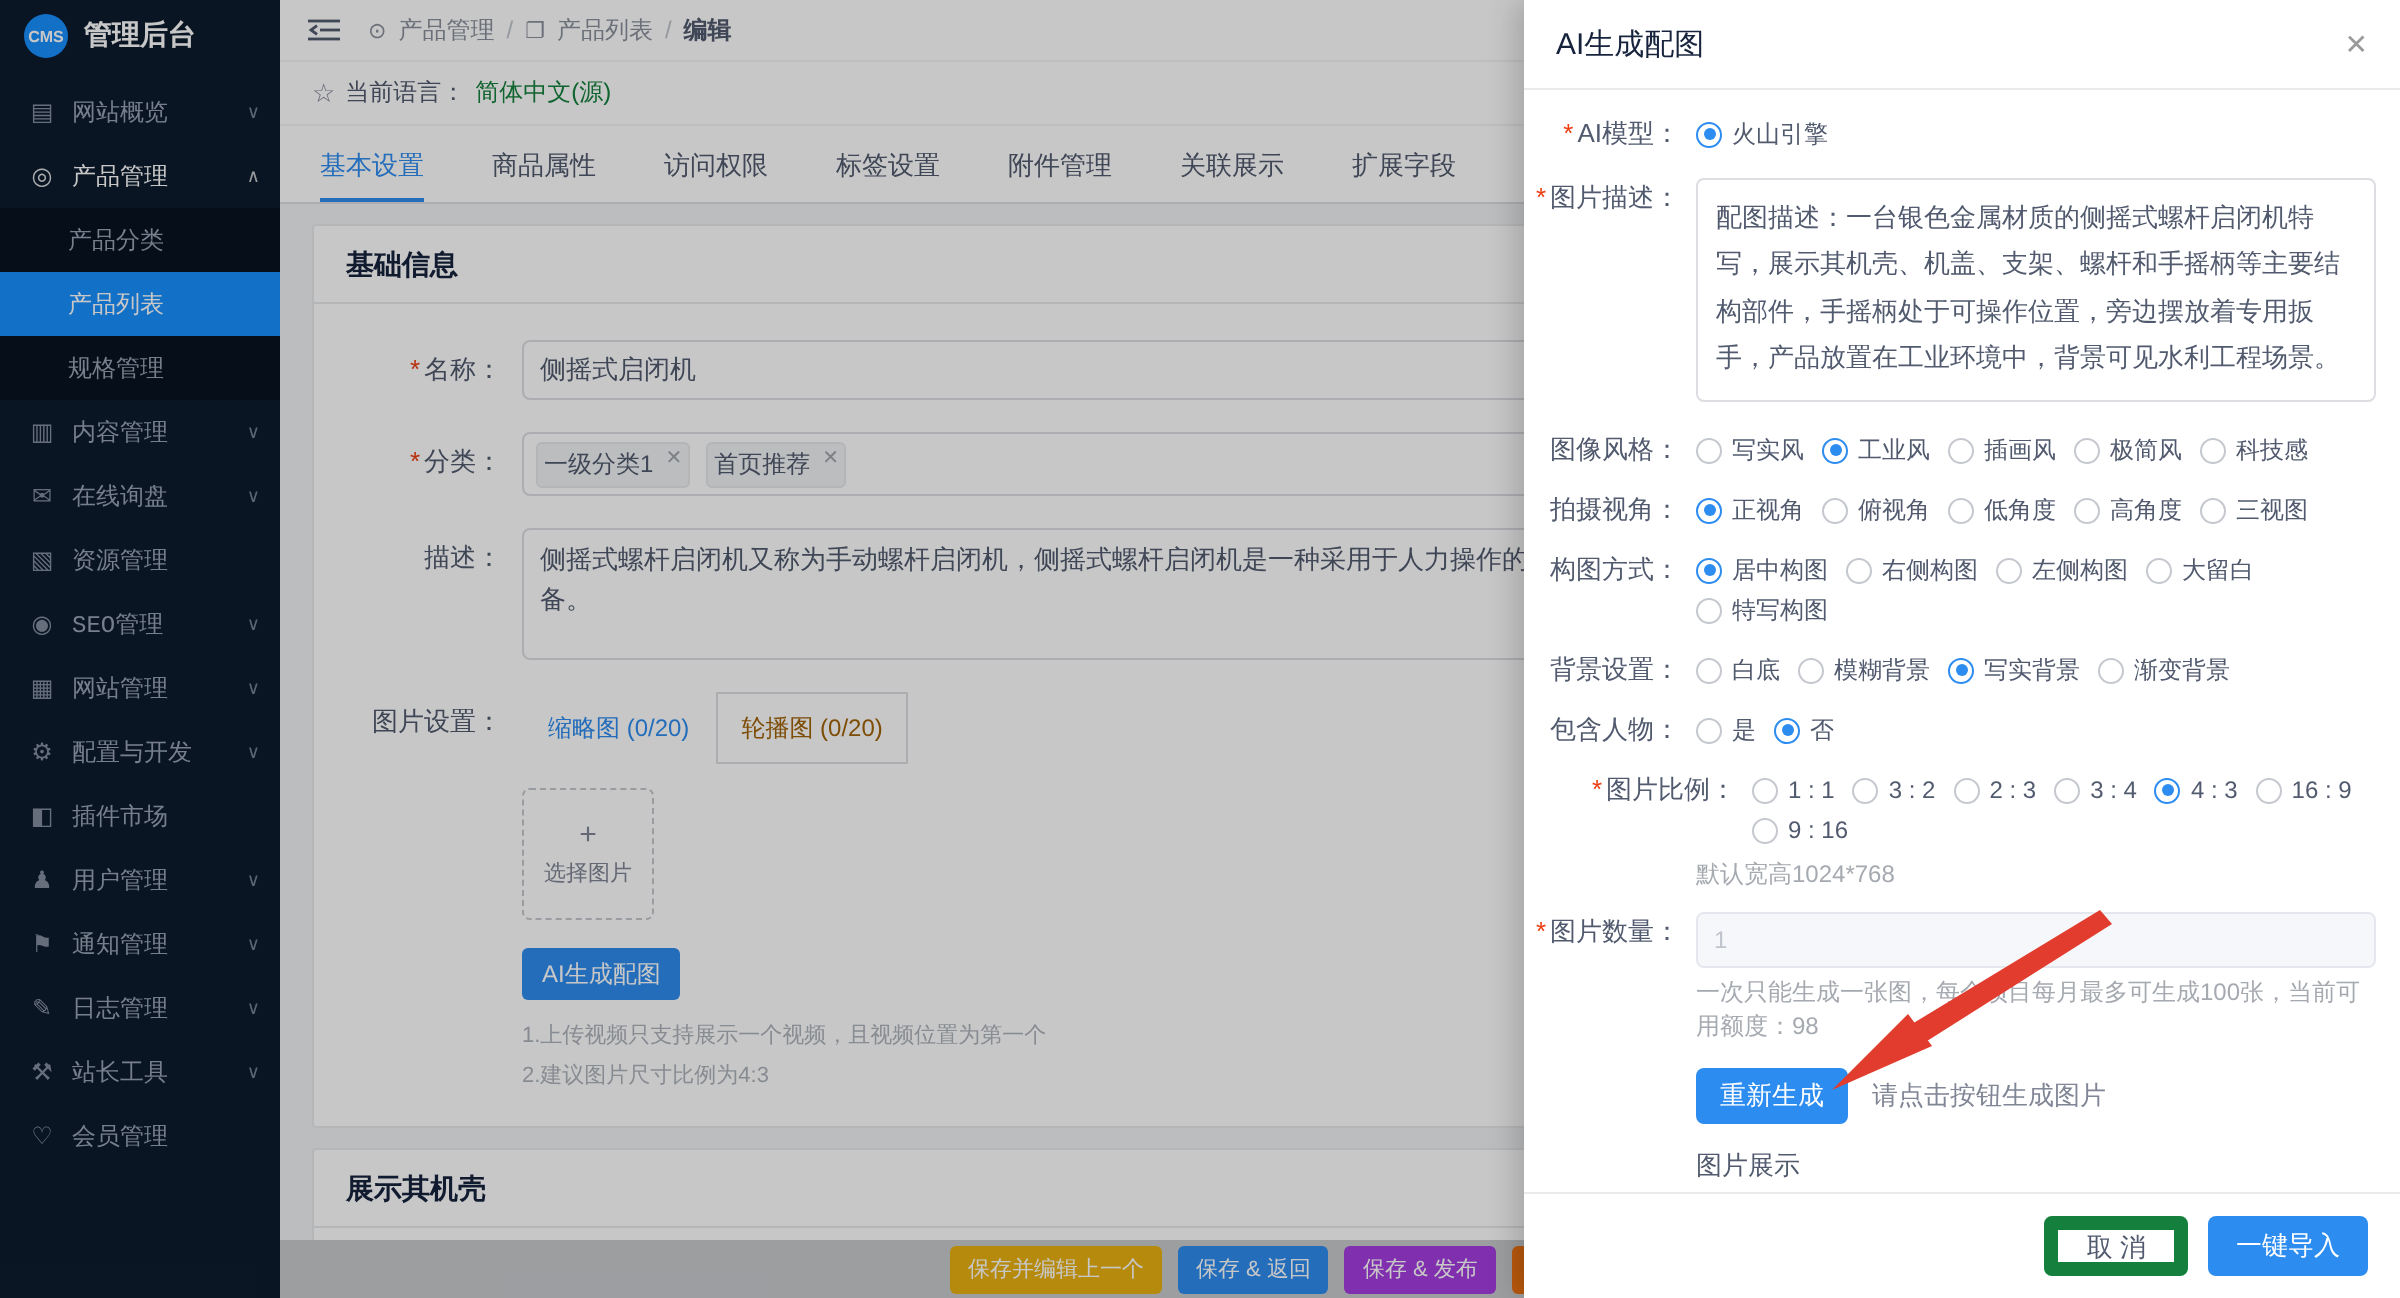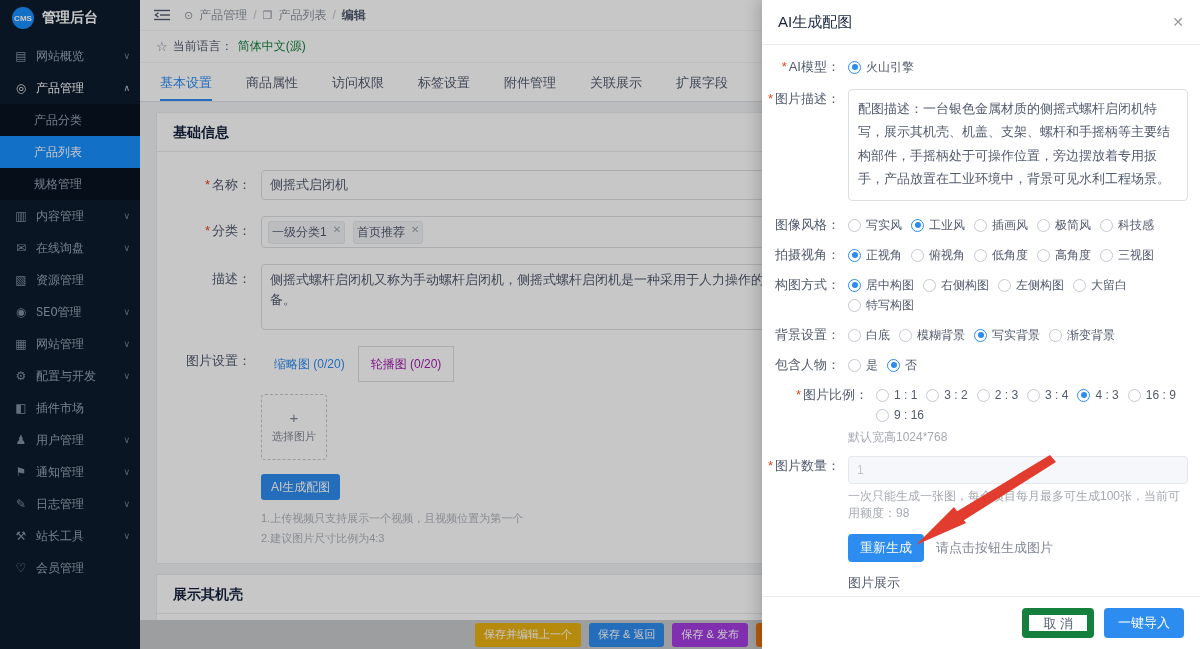--- a/index.html
+++ b/index.html
@@ -43,21 +43,21 @@
   .card-body{padding:18px 16px 8px 16px;}
   .frow{display:flex;margin-bottom:16px;}
   .flabel{width:78px;flex:none;text-align:right;padding-right:10px;font-size:13px;color:#515a6e;line-height:30px;white-space:nowrap;}
   .req::before{content:"*";color:#ed4014;margin-right:2px;}
   .inp{width:620px;height:30px;box-sizing:border-box;border:1px solid #dcdee2;border-radius:4px;padding:0 8px;font-size:13px;color:#515a6e;display:flex;align-items:center;background:#fff;}
   .tagbox{width:620px;box-sizing:border-box;min-height:32px;border:1px solid #dcdee2;border-radius:4px;padding:2px 6px;display:flex;gap:8px;align-items:center;}
   .tag{background:#f0f2f5;border:1px solid #e6e8eb;border-radius:3px;font-size:12px;color:#515a6e;padding:2px 3px;display:flex;align-items:flex-start;gap:6px;white-space:nowrap;}
   .tag .x{color:#a0a4ab;font-size:10px;cursor:pointer;}
   .txtarea{width:620px;height:66px;box-sizing:border-box;border:1px solid #dcdee2;border-radius:4px;padding:5px 8px;font-size:13px;color:#515a6e;line-height:1.55;background:#fff;}
   .pictabs{display:flex;margin-bottom:12px;}
-  .pictab{height:34px;padding:0 12px;display:flex;align-items:center;font-size:12px;background:#fff;color:#a21caf;border:1px solid #dcdee2;cursor:pointer;white-space:nowrap;}
+  .pictab{height:34px;padding:0 12px;display:flex;align-items:center;font-size:12px;background:#fff;color:#a16207;border:1px solid #dcdee2;cursor:pointer;white-space:nowrap;}
   .pictab.active{color:#2d8cf0;border-color:transparent;}
   .upload{width:64px;height:64px;border:1px dashed #c5c8ce;border-radius:4px;display:flex;flex-direction:column;align-items:center;justify-content:center;color:#808695;font-size:11px;margin-bottom:14px;cursor:pointer;background:#fff;}
   .upload .plus{font-size:15px;line-height:1;margin-bottom:4px;color:#808695;}
   .aibtn{height:26px;padding:0 10px;background:#2d8cf0;color:#fff;font-size:12px;border:none;border-radius:3px;margin-bottom:9px;cursor:pointer;}
   .note{font-size:11px;color:#aeb3bb;line-height:1.8;}
 
   .footbar{position:absolute;left:0;right:0;bottom:0;height:29px;background:#c9cbce;display:flex;align-items:center;gap:8px;padding-left:335px;z-index:2;}
   .fbtn{height:24px;padding:0 9px;border:none;border-radius:3px;color:#fff;font-size:11px;white-space:nowrap;cursor:pointer;flex:none;}
 
   

